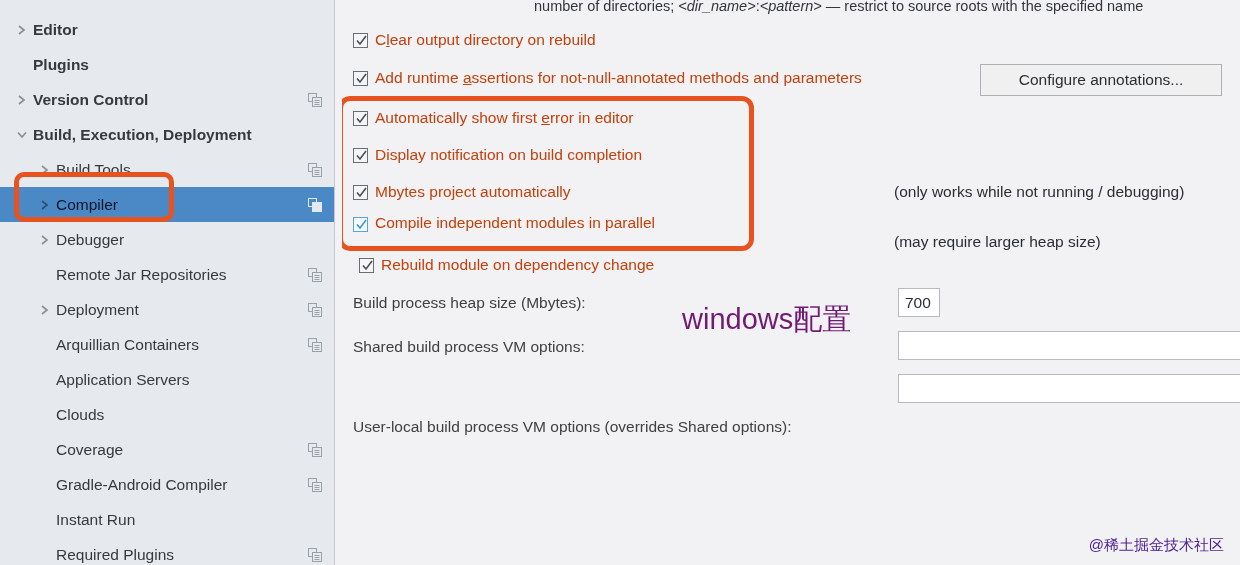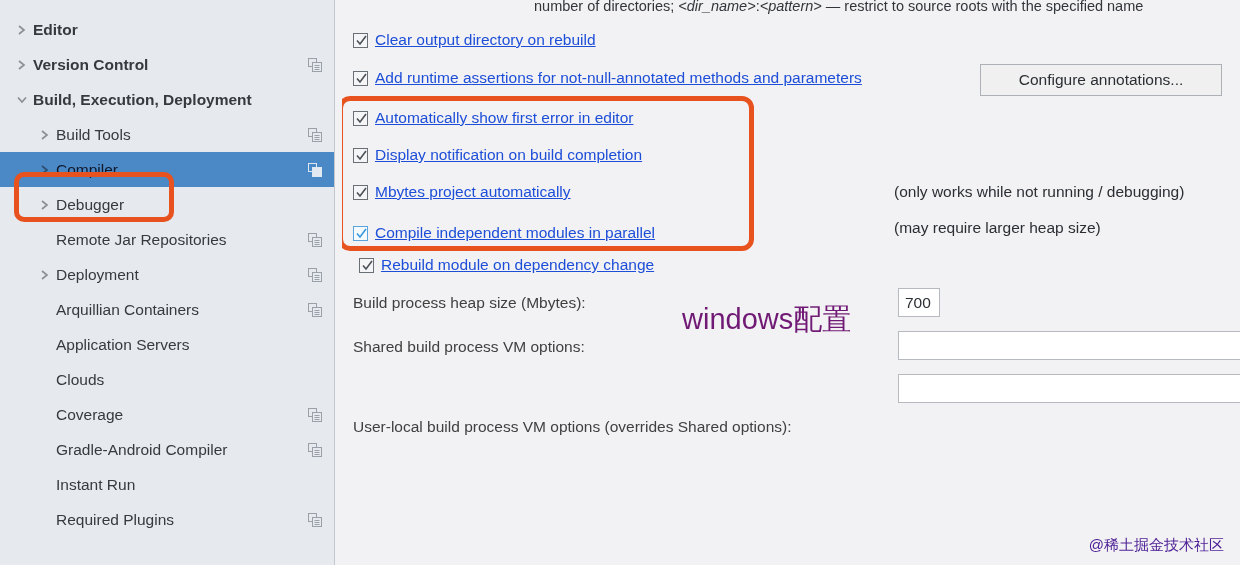--- a/index.html
+++ b/index.html
@@ -132,22 +132,21 @@
   }
   .cbox.focus {
     border-color: #5ba3dd;
     background: #f4fafe;
   }
   .cbox svg { position: absolute; left: 1px; top: 0px; display:block; }
   .cbox .chk { stroke: #4c5157; }
   .cbox.focus .chk { stroke: #3a97dc; }
   .cb-label {
     font-size: 15.5px;
-    color: #1d4ed8;
-    text-decoration: underline;
+    color: #c2410c;
   }
   .cb-label u { text-decoration: underline; }
 
   .side-note {
     position: absolute;
     font-size: 15.5px;
     color: #2b2e33;
     white-space: nowrap;
   }
 
@@ -227,20 +226,28 @@
         </div>
         <div class="tree-row lvl0">
           <span class="arrow">
             <svg width="10" height="12" viewBox="0 0 10 12">
               <polyline points="2,2 7,6 2,10" fill="none" stroke="currentColor" stroke-width="1.7"></polyline>
             </svg>
           </span>
           <span class="tree-label">Editor</span>
         </div>
         <div class="tree-row lvl0">
+          <span class="arrow blank">
+            <svg width="10" height="12" viewBox="0 0 10 12">
+              <polyline points="2,2 7,6 2,10" fill="none" stroke="currentColor" stroke-width="1.7"></polyline>
+            </svg>
+          </span>
+          <span class="tree-label">Plugins</span>
+        </div>
+        <div class="tree-row lvl0">
           <span class="arrow">
             <svg width="10" height="12" viewBox="0 0 10 12">
               <polyline points="2,2 7,6 2,10" fill="none" stroke="currentColor" stroke-width="1.7"></polyline>
             </svg>
           </span>
           <span class="tree-label">Version Control</span>
           <span class="copy-icon">
             <svg width="14" height="14" viewBox="0 0 14 14">
               <rect x="0.5" y="0.5" width="8" height="8" fill="none" stroke="currentColor"></rect>
               <rect x="4.5" y="4.5" width="9" height="9" fill="#e6eaee" stroke="currentColor"></rect>
@@ -476,40 +483,40 @@
 
     <div class="cb-row" id="cb4" style="top:183px;">
       <span class="cbox">
         <svg width="13" height="13" viewBox="0 0 13 13">
             <polyline class="chk" points="2,6.5 5,10 11,2" fill="none" stroke-width="1.6"></polyline>
           </svg>
       </span>
       <span class="cb-label">Mbytes project automatically</span>
     </div>
 
-    <div class="cb-row" id="cb5" style="top:224px;">
+    <div class="cb-row" id="cb5" style="top:214px;align-items:flex-end;">
       <span class="cbox focus">
         <svg width="13" height="13" viewBox="0 0 13 13">
             <polyline class="chk" points="2,6.5 5,10 11,2" fill="none" stroke-width="1.6"></polyline>
           </svg>
       </span>
       <span class="cb-label">Compile independent modules in parallel</span>
     </div>
 
     <div class="cb-row" id="cb6" style="top:256px;margin-left:6px;">
       <span class="cbox">
         <svg width="13" height="13" viewBox="0 0 13 13">
             <polyline class="chk" points="2,6.5 5,10 11,2" fill="none" stroke-width="1.6"></polyline>
           </svg>
       </span>
       <span class="cb-label">Rebuild module on dependency change</span>
     </div>
 
     <div class="side-note" style="left:552px; top:183px;">(only works while not running / debugging)</div>
-    <div class="side-note" style="left:552px; top:219px;">(may require larger heap size)</div>
+    <div class="side-note" style="left:552px; top:233px;">(may require larger heap size)</div>
 
     <button id="btn-configure">Configure annotations...</button>
 
     <div class="field-label" style="left:11px; top:294px;">Build process heap size (Mbytes):</div>
     <input class="textfield" id="f0" style="left: 556px; top: 288px; width: 42px; height: 29px;" value="700">
 
     <div class="field-label" style="left:11px; top:338px;">Shared build process VM options:</div>
     <input class="textfield" id="f1" style="left: 556px; top: 331px; width: 348px; height: 29px;" value="">
 
     <div class="field-label" style="left:11px; top:381px;margin-top:37px;">User-local build process VM options (overrides Shared options):</div>

